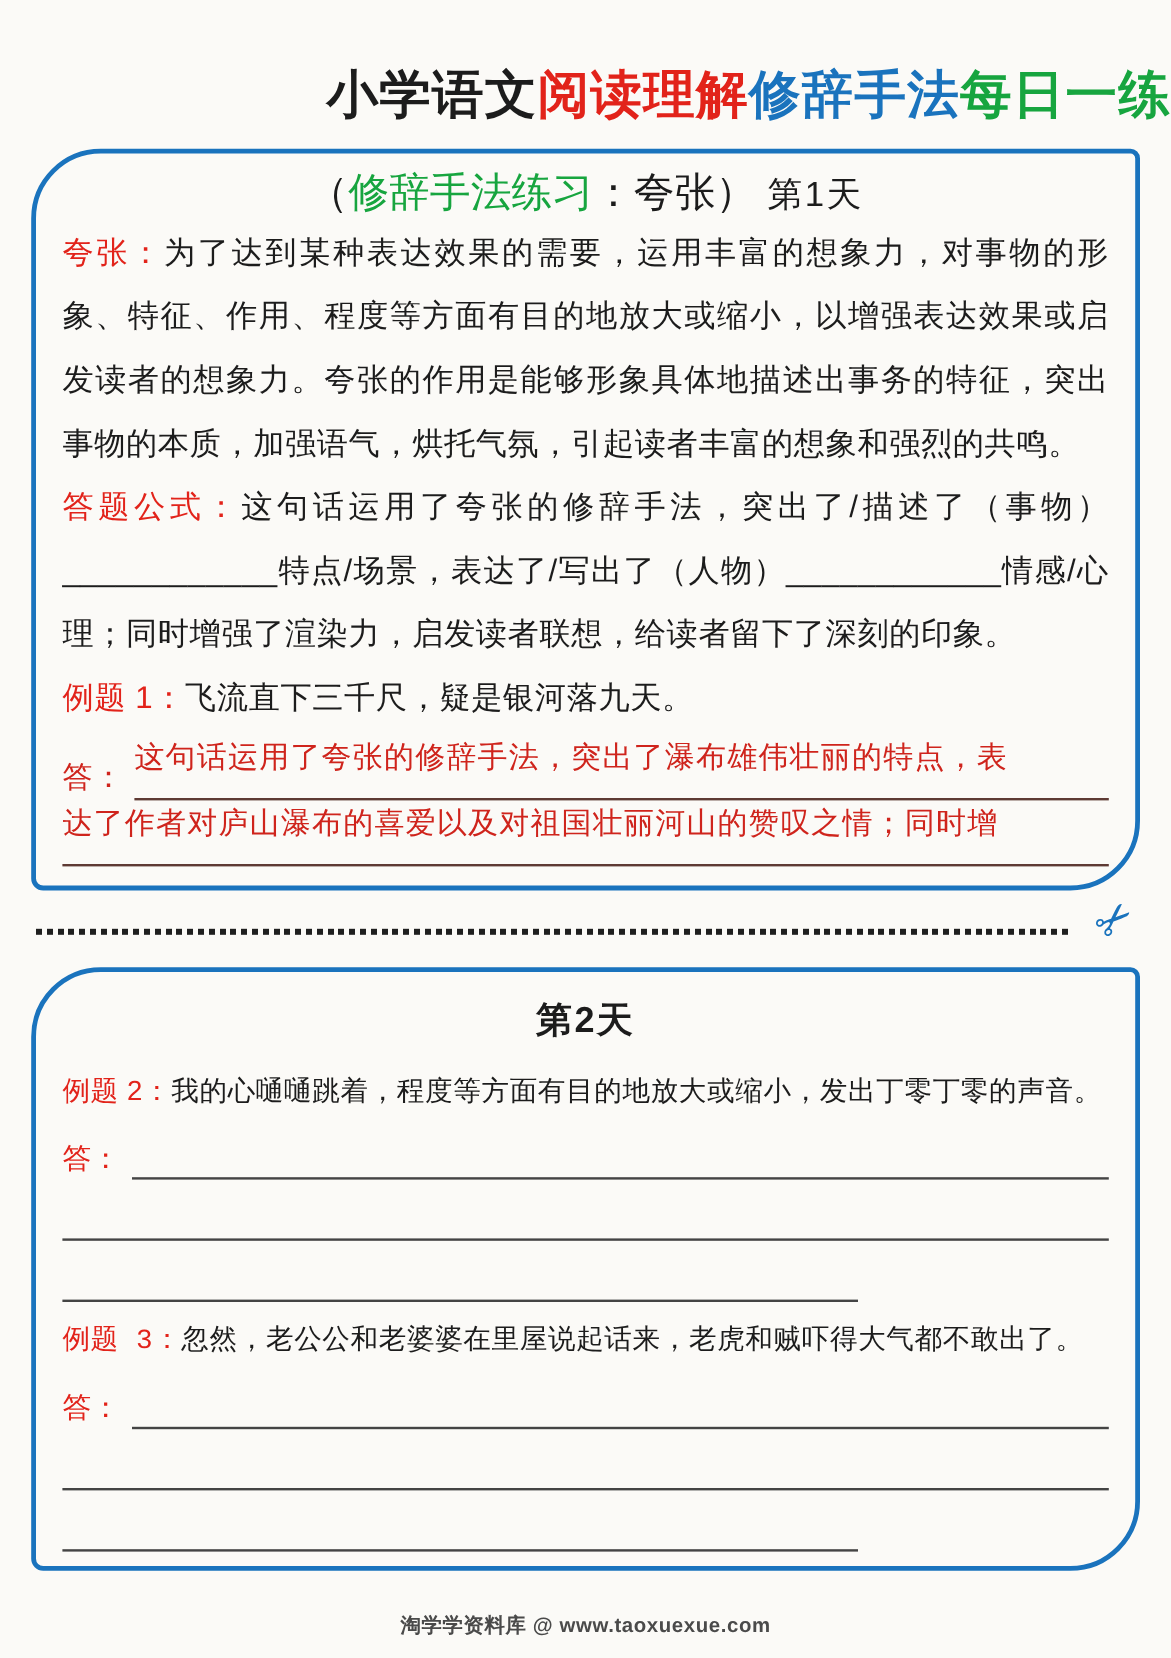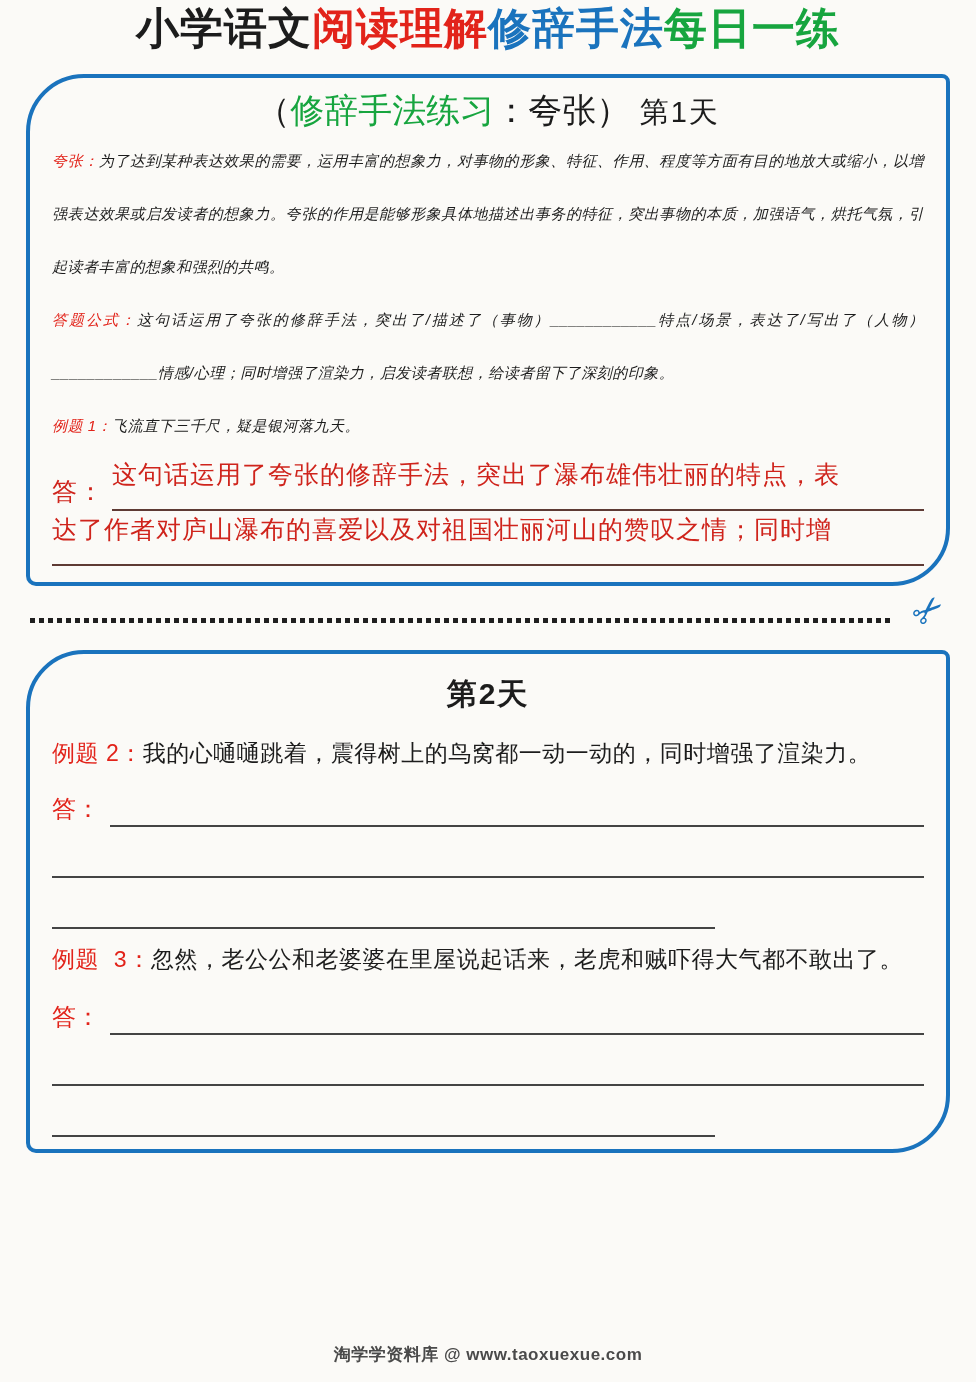--- a/index.html
+++ b/index.html
@@ -9,43 +9,43 @@
   }
   *{box-sizing:border-box;margin:0;padding:0;}
   html,body{width:976px;}
   body{
     height:1382px; background:var(--paper);
     font-family:"Liberation Sans","DejaVu Sans",sans-serif;
     color:var(--black); overflow:hidden; position:relative;
   }
   
   .page-title{
-    text-align:center;
+    padding-top:50px; text-align:right;
     font-size:43px; font-weight:bold; letter-spacing:1px; white-space:nowrap;
   }
   .t-black{color:var(--black);} .t-red{color:var(--red);}
   .t-blue{color:var(--blue);}  .t-green{color:var(--green);}
   
   .box{
     border:4px solid var(--blue);
     border-radius:58px 8px 58px 10px;
     margin:0 26px; background:transparent;
   }
   .box1{margin-top:16px; padding:8px 22px 16px 22px;}
   .box2{margin-top:10px; padding:12px 22px 12px 22px;}
   
   .subtitle{
     text-align:center; font-size:34px; white-space:nowrap; margin-top:2px;
   }
   .sub-green{color:var(--green);}
   .sub-day{font-weight:normal; font-size:29px; letter-spacing:2px;}
   
   .para{
-    font-size:15px; line-height:53px; text-align:justify;
-    letter-spacing:0.5px; color:var(--black);font-style:italic;
+    font-size:26px; line-height:53px; text-align:justify;
+    letter-spacing:0.5px; color:var(--black);
   }
   .para + .para{margin-top:0px;}
   .red-label{color:var(--red);}
   
   .answer1{margin-top:4px; color:var(--hand-red); font-size:25px;}
   .ans-row{display:flex; align-items:flex-end; height:55px; letter-spacing:1px;}
   .ans-label{flex:0 0 auto; padding-right:8px; padding-bottom:3px;}
   .ans-underlined{
     flex:1 1 auto; border-bottom:2px solid var(--underline-red);
     padding-bottom:18px; white-space:nowrap; overflow:hidden;
@@ -118,21 +118,21 @@
 <div class="cutline">
   <div class="dots"></div>
   <div class="scissors">✂</div>
 </div>
 
 <div class="box box2">
 
   <div class="day2-heading">第2天</div>
 
   <div class="ex-row">
-    <span class="red-label">例题 2：</span><span>我的心嗵嗵跳着，震得树上的鸟窝都一动一动的，同时增强了渲染力。</span>
+    <span class="red-label">例题 2：</span><span>我的心嗵嗵跳着，程度等方面有目的地放大或缩小，发出丁零丁零的声音。</span>
   </div>
 
   <div class="blank-first">
     <span class="blank-label">答：</span>
     <span class="blank-rule"></span>
   </div>
   <div class="blank-line gap-sm"></div>
   <div class="blank-line partial gap-sm"></div>
 
   <div class="ex-row ex3">

